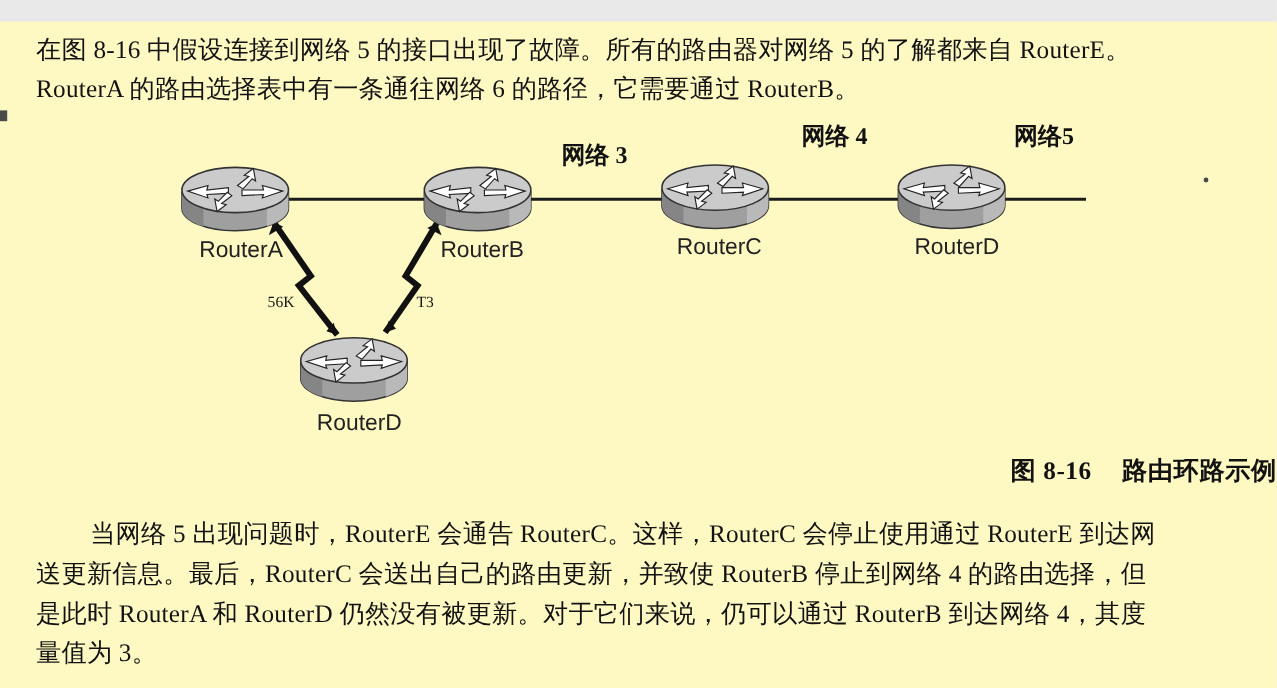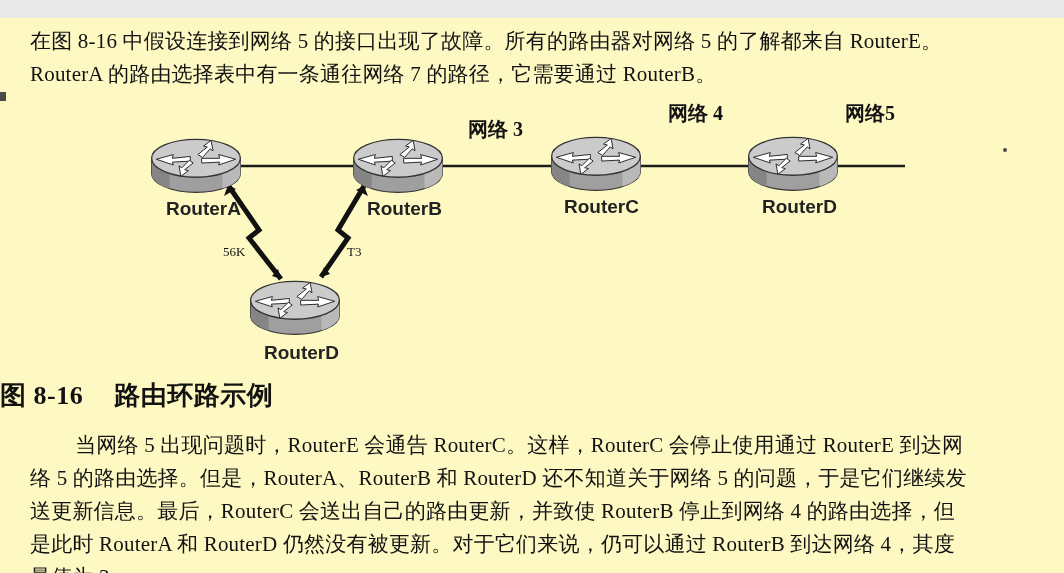--- a/index.html
+++ b/index.html
@@ -9,36 +9,36 @@
     overflow:hidden;margin:18px auto;
   }
   .para{position:absolute;left:30px;width:1012px;font-size:21px;line-height:33px;
         letter-spacing:.2px;}
   .para .line{white-space:nowrap;}
   .para .indent{text-indent:2.15em;}
   .svg-overlay{position:absolute;left:0;top:0;z-index:1;}
   .router{position:absolute;width:96px;height:68px;z-index:2;}
   .router svg{display:block;}
   .rlabel{position:absolute;z-index:3;font-family:"Liberation Sans","DejaVu Sans",sans-serif;
-          font-size:19px;color:#222;white-space:nowrap;font-weight:bold;}
+          font-size:19px;color:#222;white-space:nowrap;}
   .netlabel{position:absolute;z-index:3;font-size:20px;font-weight:700;white-space:nowrap;}
   .linklabel{position:absolute;z-index:3;font-size:13px;white-space:nowrap;}
-  .caption{position:absolute;left:0;top:360px;width:1064px;text-align:left;
-           font-size:26px;font-weight:700;letter-spacing:.5px;}
+  .caption{position:absolute;left:0;top:360px;width:1064px;text-align:right;
+           font-size:21px;font-weight:700;letter-spacing:.5px;}
   .caption .fig-title{margin-left:1.2em;}
   .artifact{position:absolute;background:#4a4a4a;border-radius:50%;z-index:4;}
 </style>
 </head>
 <body>
 
 <div class="page">
 
   <div class="para" style="top:7px;">
     <div class="line">在图 8-16 中假设连接到网络 5 的接口出现了故障。所有的路由器对网络 5 的了解都来自 RouterE。</div>
-    <div class="line">RouterA 的路由选择表中有一条通往网络 7 的路径，它需要通过 RouterB。</div>
+    <div class="line">RouterA 的路由选择表中有一条通往网络 6 的路径，它需要通过 RouterB。</div>
   </div>
 
   <svg class="svg-overlay" width="1064" height="573" viewBox="0 0 1064 573">
     <line x1="196" y1="148" x2="905" y2="148" stroke="#1c1c1c" stroke-width="2.5"></line>
     <path d="M228,167 L259,212 L249,220 L281,261" fill="none" stroke="#111" stroke-width="5"></path>
     <path d="M364,168 L338,212 L348,220 L321,259" fill="none" stroke="#111" stroke-width="5"></path>
     <polygon points="228,167 236,171 224,178" fill="#111"></polygon>
     <polygon points="281,261 272,258 278,251" fill="#111"></polygon>
     <polygon points="364,168 356,172 368,178" fill="#111"></polygon>
     <polygon points="321,259 330,256 324,249" fill="#111"></polygon>
@@ -117,21 +117,20 @@
 
   <div class="linklabel" style="left:223px;top:226px;">56K</div>
   <div class="linklabel" style="left:347px;top:226px;">T3</div>
 
   <div class="caption">
     <span>图 8-16</span><span class="fig-title">路由环路示例</span>
   </div>
 
   <div class="para" style="top:411px;">
     <div class="line indent">当网络 5 出现问题时，RouterE 会通告 RouterC。这样，RouterC 会停止使用通过 RouterE 到达网</div>
-    <div class="line">络 5 的路由选择。但是，RouterA、RouterB 和 RouterD 还不知道关于网络 5 的问题，于是它们继续发</div>
     <div class="line">送更新信息。最后，RouterC 会送出自己的路由更新，并致使 RouterB 停止到网络 4 的路由选择，但</div>
     <div class="line">是此时 RouterA 和 RouterD 仍然没有被更新。对于它们来说，仍可以通过 RouterB 到达网络 4，其度</div>
     <div class="line">量值为 3。</div>
   </div>
 
   <div class="artifact" style="left:1003px;top:130px;width:4px;height:4px;"></div>
   <div class="artifact" style="left:0px;top:74px;width:6px;height:9px;border-radius:0;"></div>
 
 </div>
 

